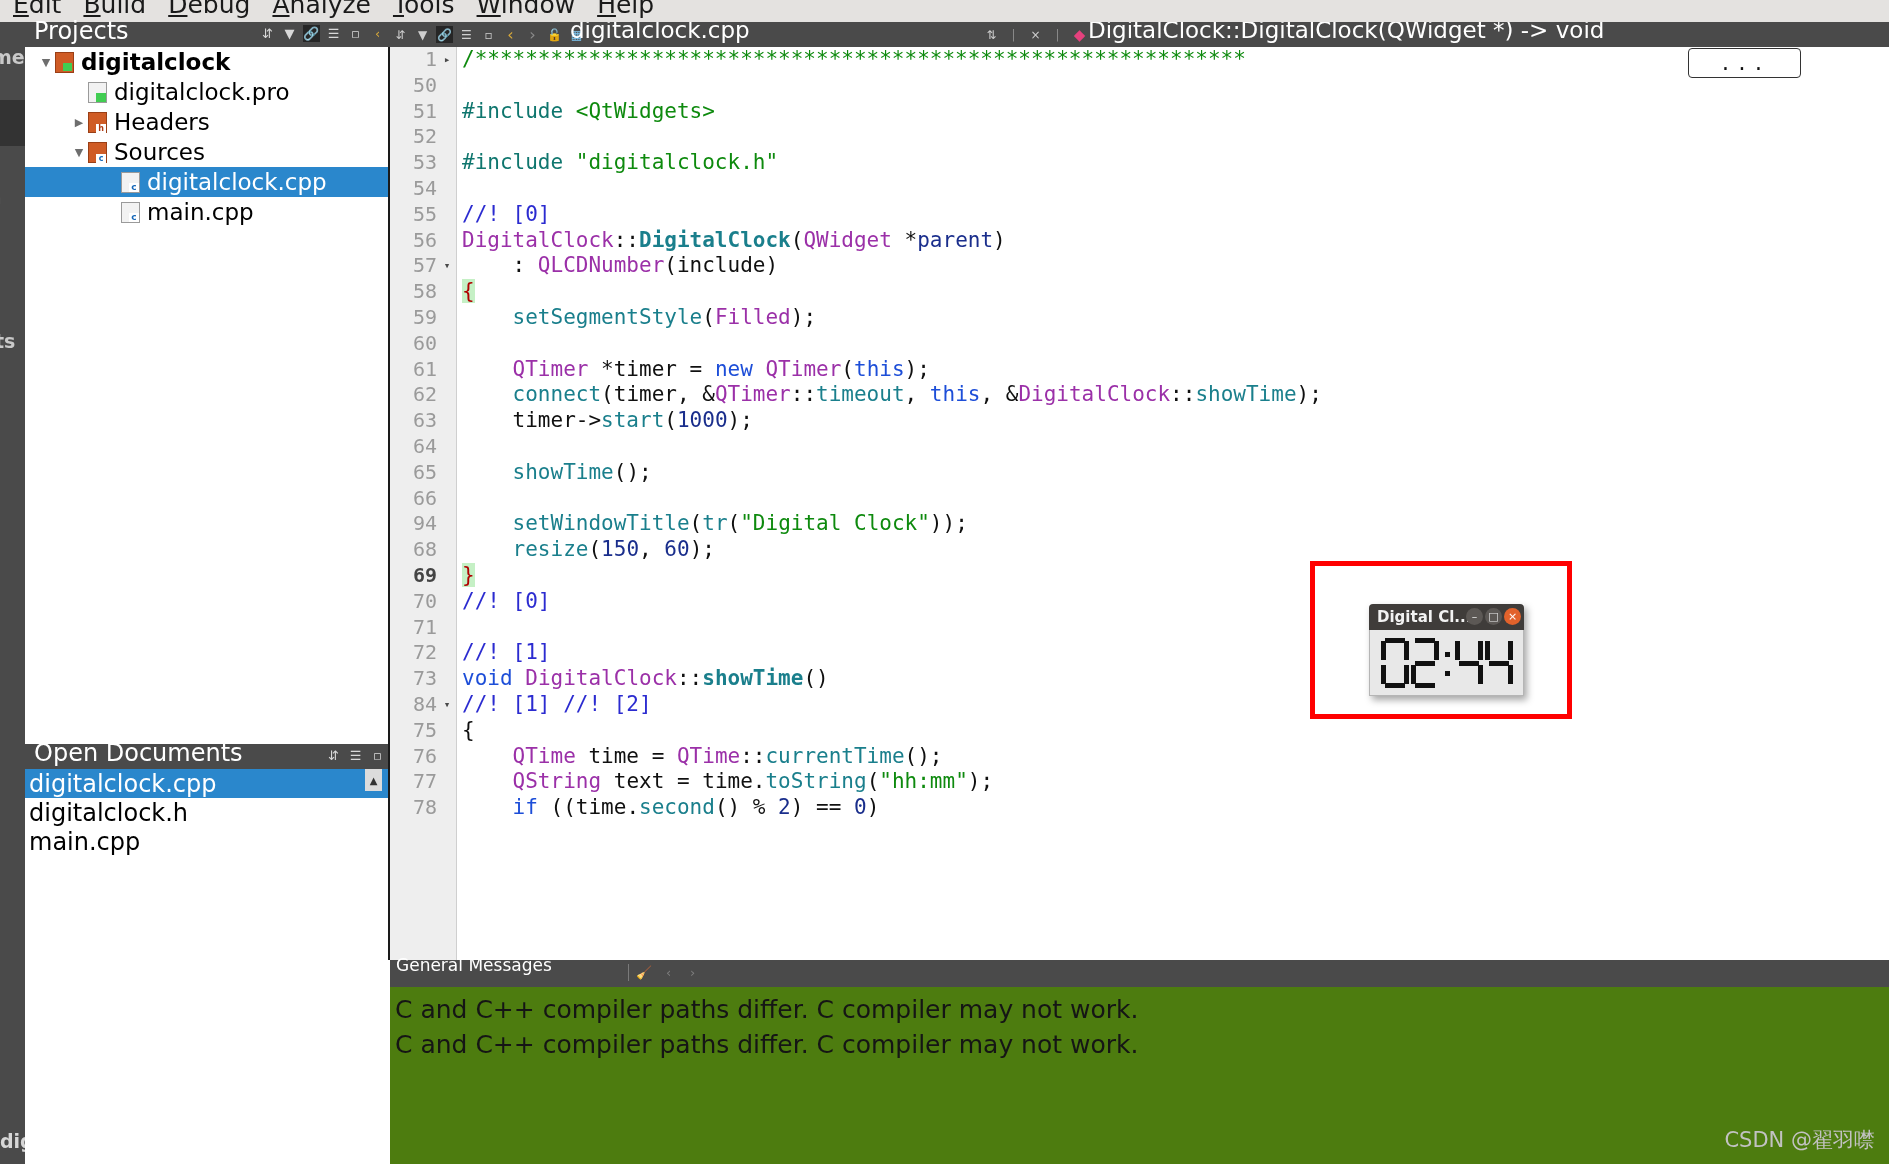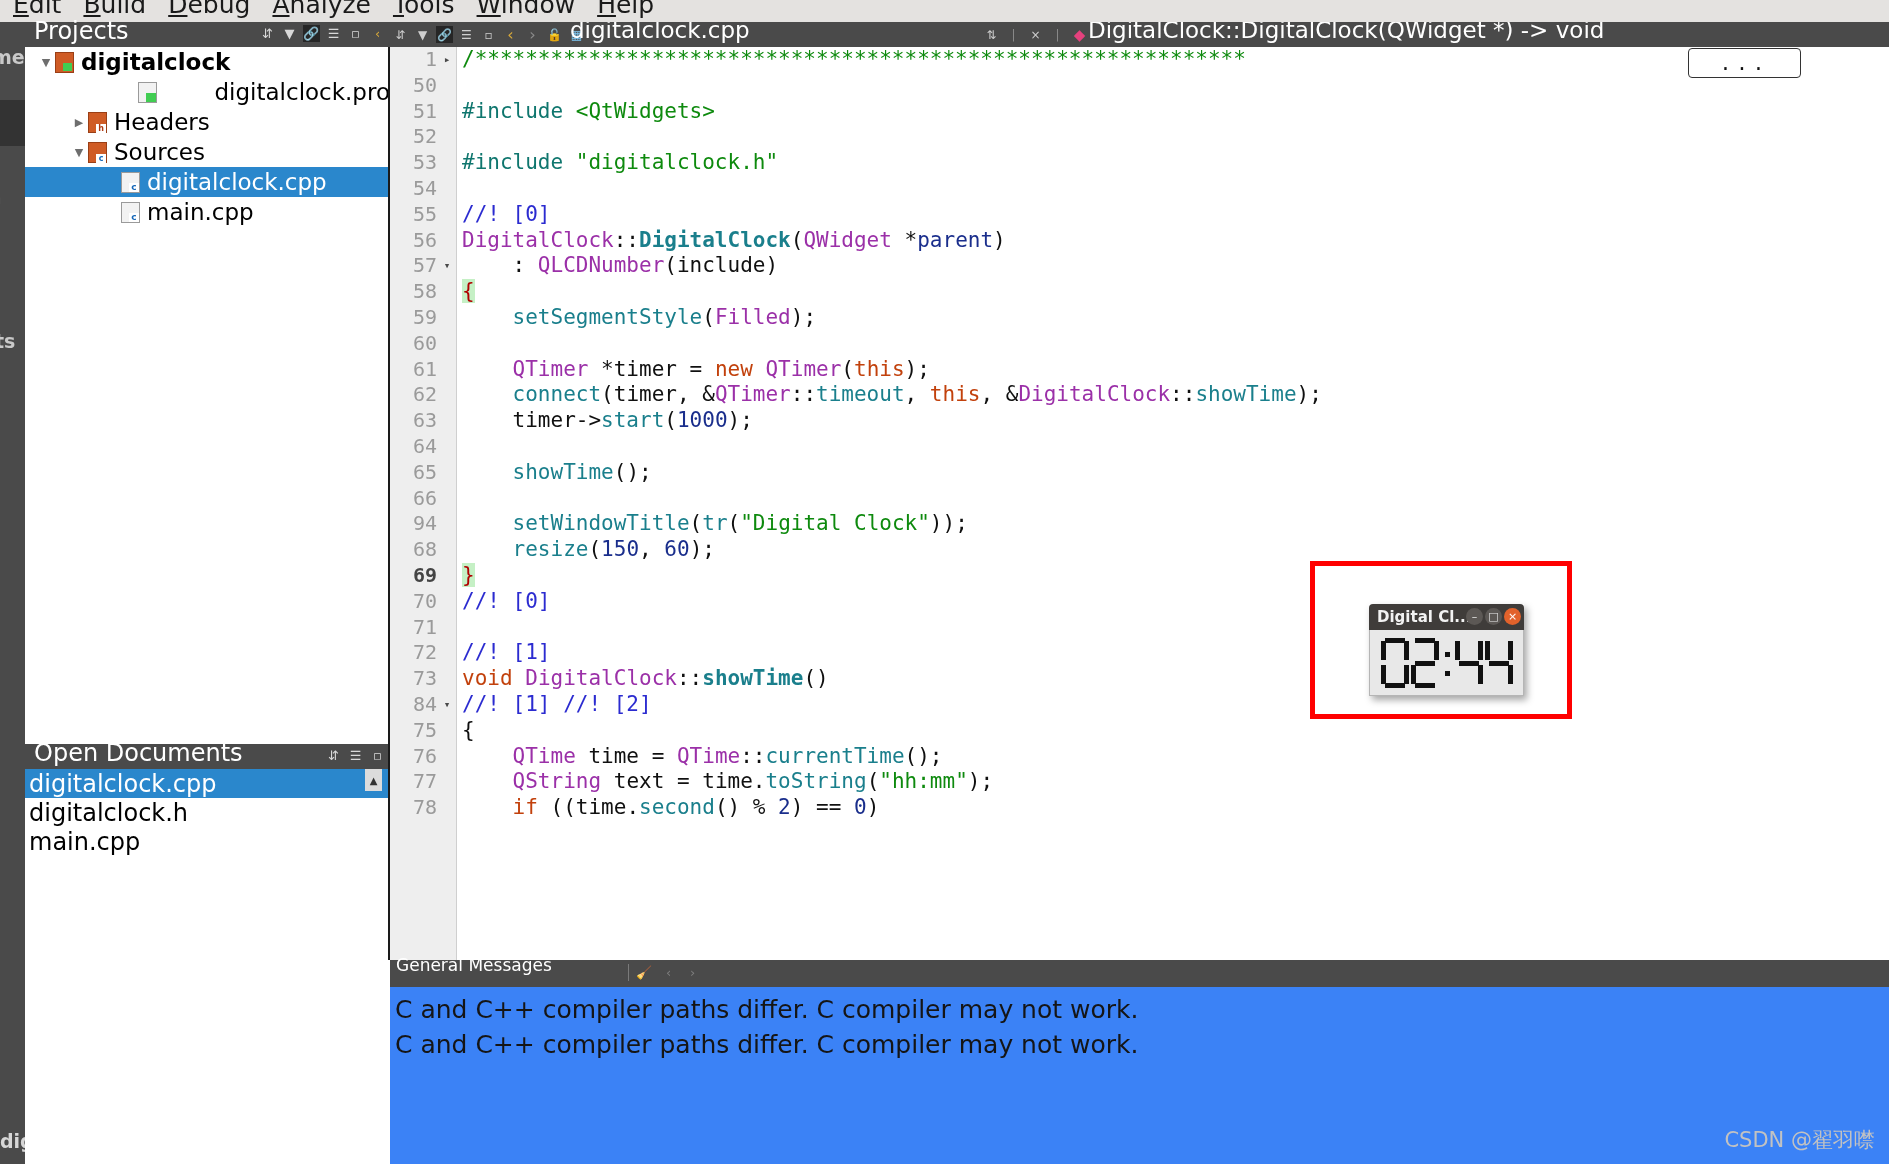--- a/index.html
+++ b/index.html
@@ -170,21 +170,21 @@
     position: absolute; left: 50px; width: 14px; text-align: center;
     color: #4a4a4a; font-size: 11px; line-height: 25.8px;
   }
   .src { position: absolute; left: 72px; top: 0; }
   
   .k-comment { color: #0e8a0e; }
   .k-doc     { color: #2b2bd0; }
   .k-pre     { color: #0f766e; }
   .k-str     { color: #0e8a0e; }
   .k-type    { color: #9b30a8; }
-  .k-kw      { color: #c2410c; }
+  .k-kw      { color: #1d4ed8; }
   .k-fn      { color: #1a7f8c; font-weight: bold; }
   .k-call    { color: #1a7f8c; }
   .k-num     { color: #1a2e8c; text-align: center; }
   .k-plain   { color: #101010; }
   .k-brace   { color: #b00000; background: #c5f0c5; }
 
   
   .redbox {
     position: absolute; left: 1310px; top: 561px; width: 262px; height: 158px;
     border: 5px solid #ff0000; background: transparent;
@@ -257,21 +257,21 @@
   }
   .gm-tools {
     position: absolute; left: 238px; top: 4px; display: flex;
     align-items: center; gap: 7px;
   }
   .gm-tools .sep {
     width: 1px; height: 17px; background: #7a7a7a;
   }
   .gm-body {
     position: absolute; left: 390px; top: 987px; width: 1499px; height: 177px;
-    background: #3b82f6; padding: 5px 0 0 5px;
+    background: #4d7c0f; padding: 5px 0 0 5px;
   }
   .gm-line {
     font-size: 25px; color: #151515; line-height: 35px; white-space: nowrap;
   }
   .gm-left-pad {
     position: absolute; left: 25px; top: 960px; width: 365px; height: 204px;
     background: #ffffff;
   }
   .watermark {
     position: absolute; right: 14px; bottom: 10px;
@@ -335,21 +335,21 @@
     </div>
   </div>
 
   <div class="proj-tree">
     <div id="tree-inner">
         <div class="tree-row" style="padding-left: 12px;">
           <div class="arrow">▼</div>
           <div class="ficon folder-qt"></div>
           <span class="tree-label bold">digitalclock</span>
         </div>
-        <div class="tree-row" style="padding-left: 45px; justify-content: space-between;">
+        <div class="tree-row" style="padding-left: 45px;">
           <div class="arrow"></div>
           <div class="ficon file file-qt"></div>
           <span class="tree-label">digitalclock.pro</span>
         </div>
         <div class="tree-row" style="padding-left: 45px;">
           <div class="arrow">▶</div>
           <div class="ficon folder-h"></div>
           <span class="tree-label">Headers</span>
         </div>
         <div class="tree-row" style="padding-left: 45px;">

